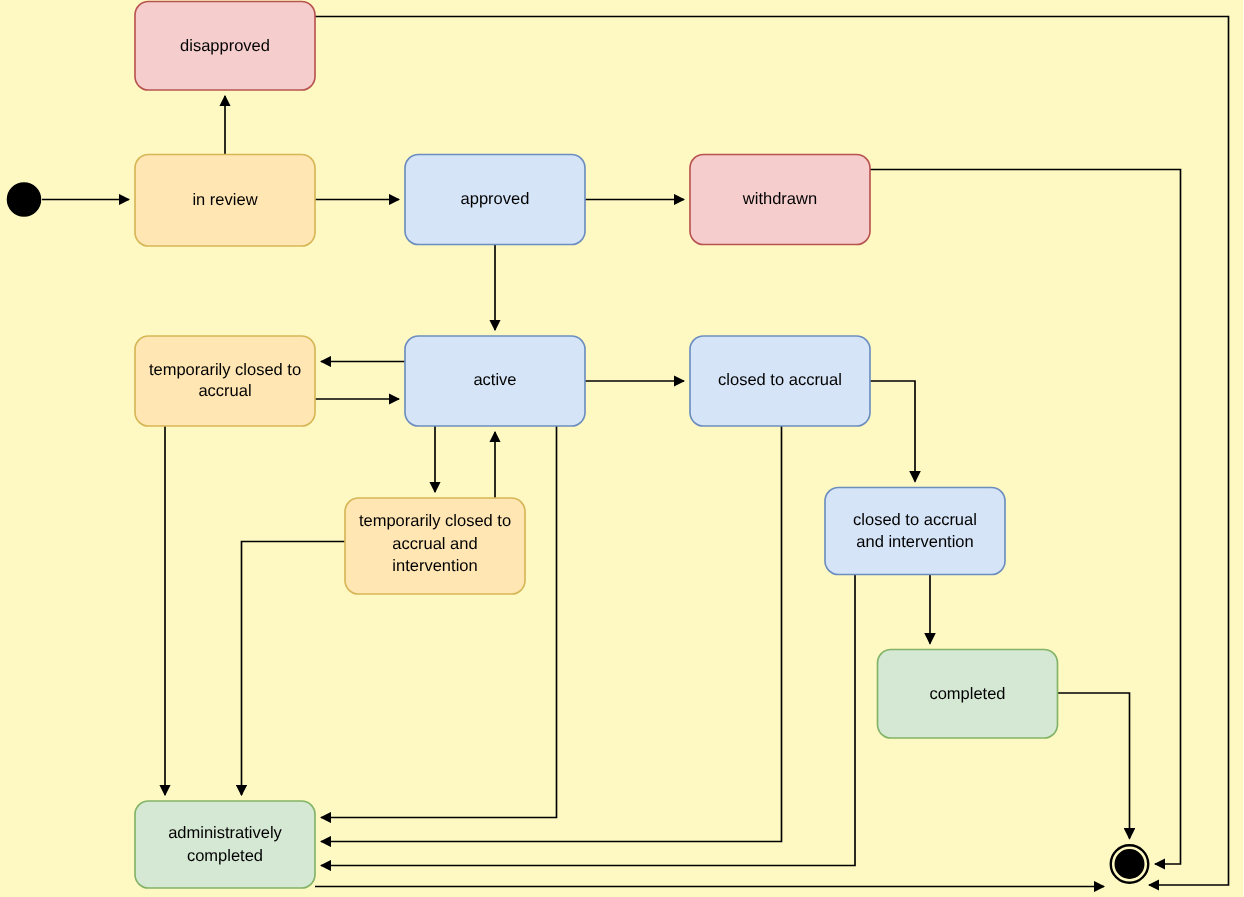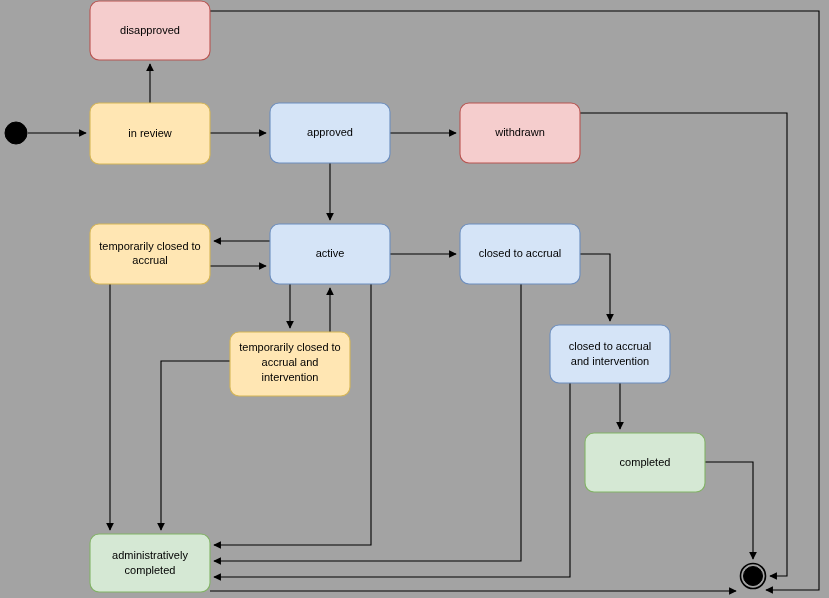--- a/index.html
+++ b/index.html
@@ -7,21 +7,21 @@
     padding: 0;
     background: #ffffff;
   }
   body {
     font-family: "Liberation Sans", sans-serif;
   }
   #diagram-root {
     position: relative;
     width: 829px;
     height: 598px;
-    background: #a3a3a3;
+    background: #fef9c3;
     overflow: hidden;
   }
   svg#state-diagram {
     display: block;
     width: 829px;
     height: 598px;
   }
   .state-label {
     font-family: "Liberation Sans", sans-serif;
     font-size: 11px;

